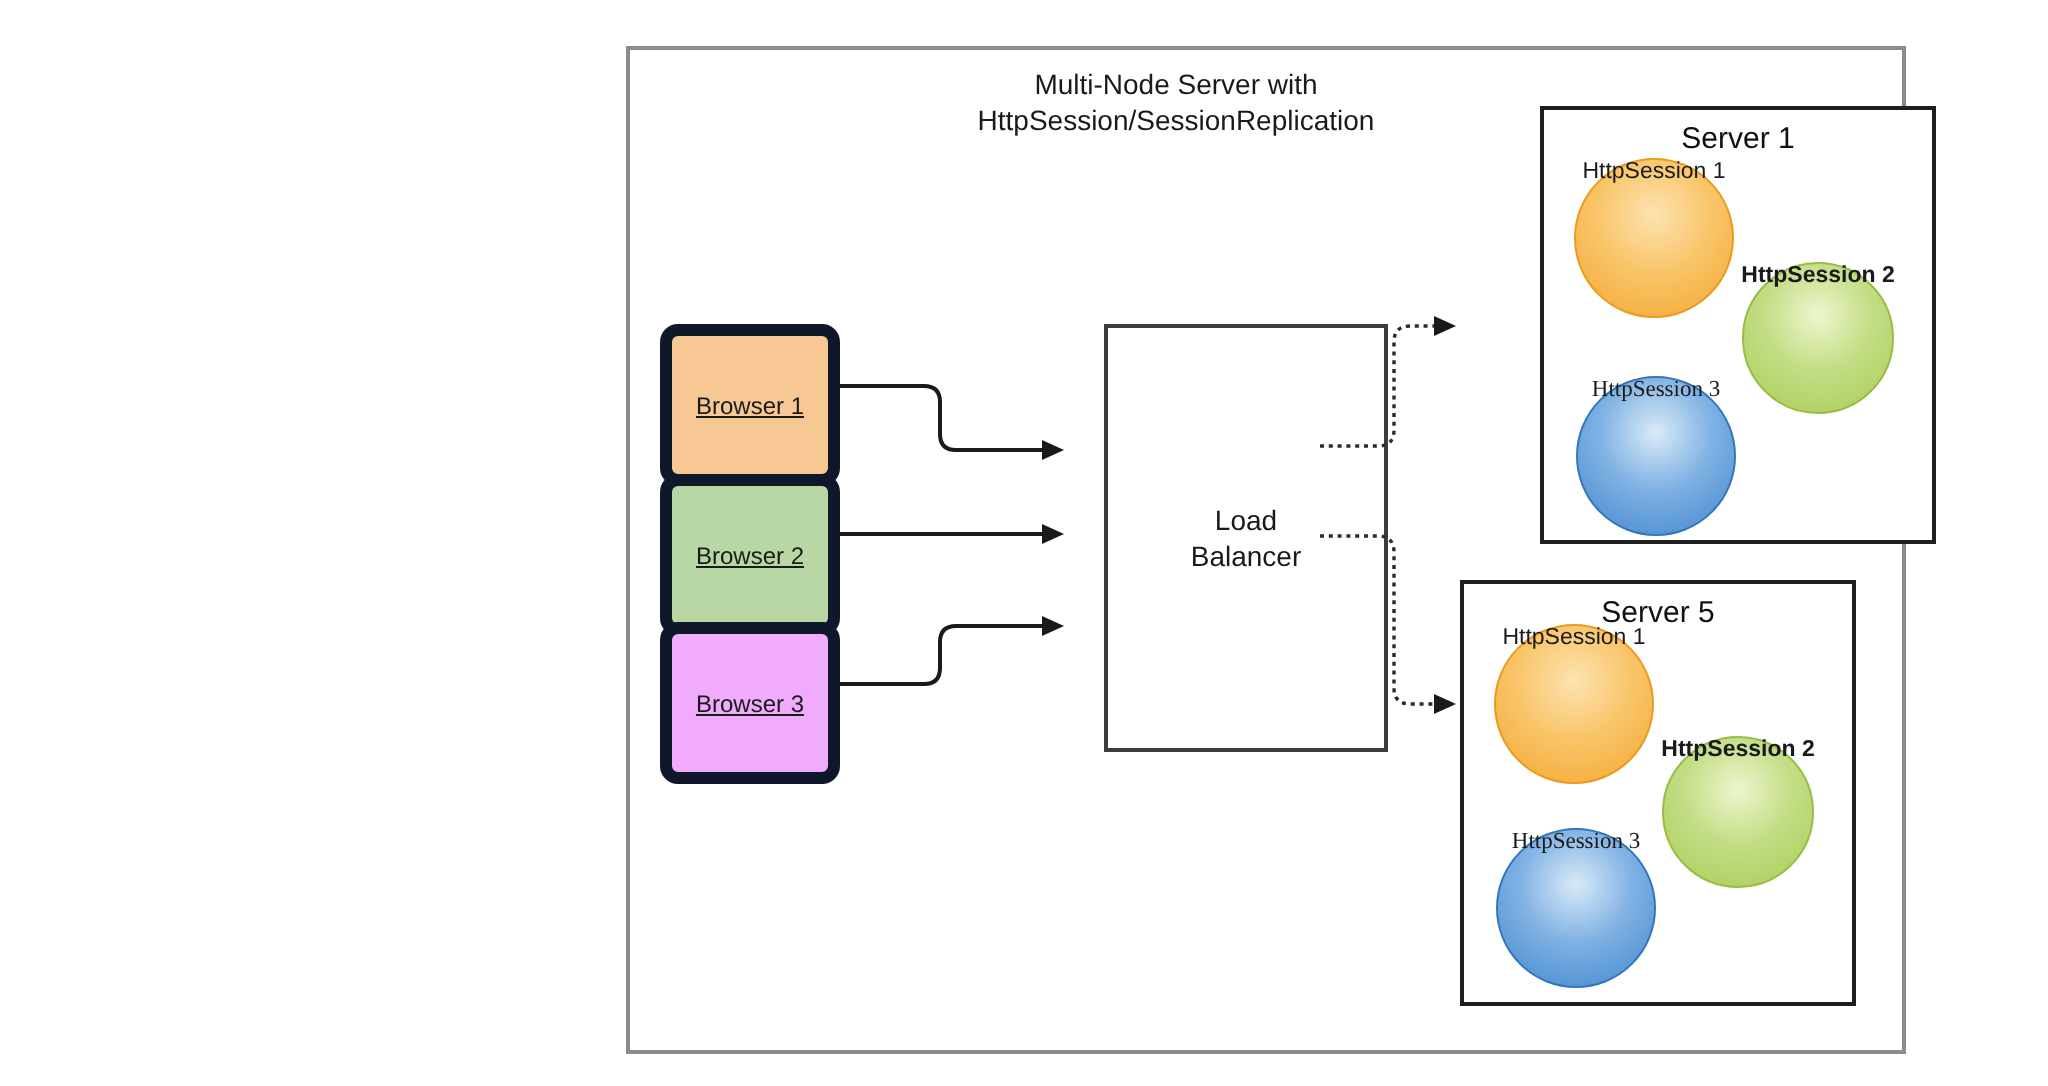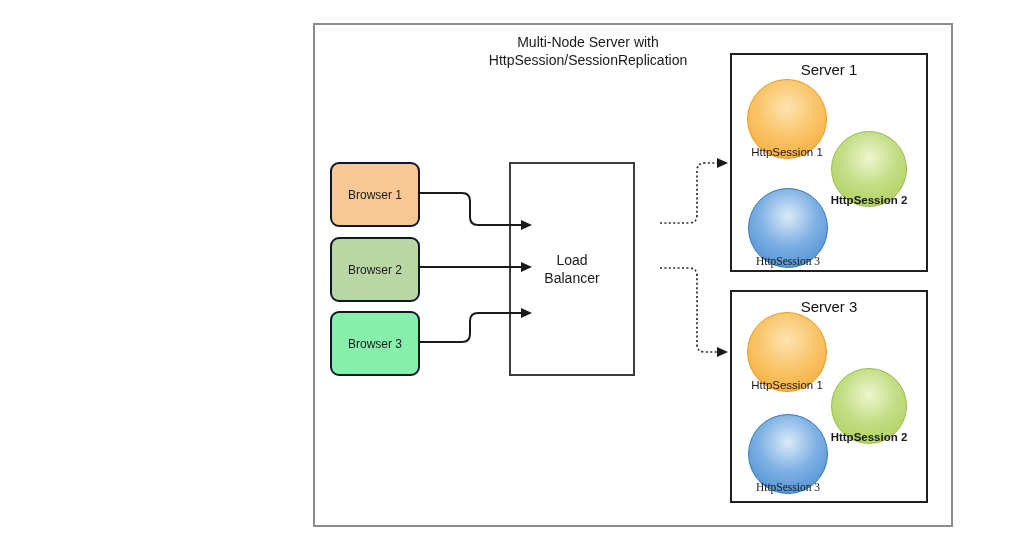--- a/index.html
+++ b/index.html
@@ -13,43 +13,43 @@
   }
   .diagram-title{
     position:absolute;left:413px;top:33px;width:350px;text-align:center;
     font-size:14px;line-height:18px;color:#1a1a1a;
   }
   .node{
     position:absolute;box-sizing:border-box;display:flex;align-items:center;justify-content:center;
     font-size:12px;color:#1a1a1a;
   }
   .browser{
-    left:330px;width:90px;height:65px;border:2px solid #0f172a;border-radius:9px;
+    left:330px;width:90px;height:81px;border:6px solid #0f172a;border-radius:9px;text-decoration:underline;
   }
   .browser-1{top:162px;background:#f7c893;}
   .browser-2{top:237px;background:#b9d7a4;}
-  .browser-3{top:311px;background:#86efac;}
+  .browser-3{top:311px;background:#f0abfc;}
   .lb-box{
-    position:absolute;left:509px;top:162px;width:126px;height:214px;
+    position:absolute;left:552px;top:162px;width:142px;height:214px;
     border:2px solid #3d3d3d;box-sizing:border-box;background:#fff;
     display:flex;flex-direction:column;align-items:center;justify-content:center;
     font-size:14px;line-height:18px;color:#1a1a1a;text-align:center;
   }
   .server-panel{
     position:absolute;left:730px;width:198px;
     border:2px solid #1f1f1f;box-sizing:border-box;background:#fff;
   }
-  .server-1{top:53px;height:219px;}
+  .server-1{top:53px;height:219px;margin-left:40px;}
   .server-2{top:290px;height:213px;}
   .server-title{
     position:absolute;left:0;top:6px;width:100%;text-align:center;
     font-size:15px;color:#111;
   }
   .session{
-    position:absolute;border-radius:50%;display:flex;align-items:flex-end;justify-content:center;
+    position:absolute;border-radius:50%;display:flex;align-items:flex-start;justify-content:center;
     font-size:11.5px;color:#1a1a1a;white-space:nowrap;box-sizing:border-box;
   }
   .session.orange{
     width:80px;height:80px;border:1px solid #e99b1d;
     background:radial-gradient(circle at 50% 35%, #fce3b0 0%, #f9c56a 45%, #f4a62f 100%);
   }
   .session.green{
     width:76px;height:76px;border:1px solid #97bd45;
     background:radial-gradient(circle at 50% 35%, #eef6cd 0%, #c3dd85 45%, #a8cd55 100%);
   }
@@ -99,21 +99,21 @@
     </div>
     <div class="session green s-pos-2">
       <span>HttpSession 2</span>
     </div>
     <div class="session blue s-pos-3">
       <span>HttpSession 3</span>
     </div>
   </div>
 
   <div class="server-panel server-2">
-    <div class="server-title">Server 3</div>
+    <div class="server-title">Server 5</div>
     <div class="session orange s-pos-1">
       <span>HttpSession 1</span>
     </div>
     <div class="session green s-pos-2">
       <span>HttpSession 2</span>
     </div>
     <div class="session blue s-pos-3">
       <span>HttpSession 3</span>
     </div>
   </div>

